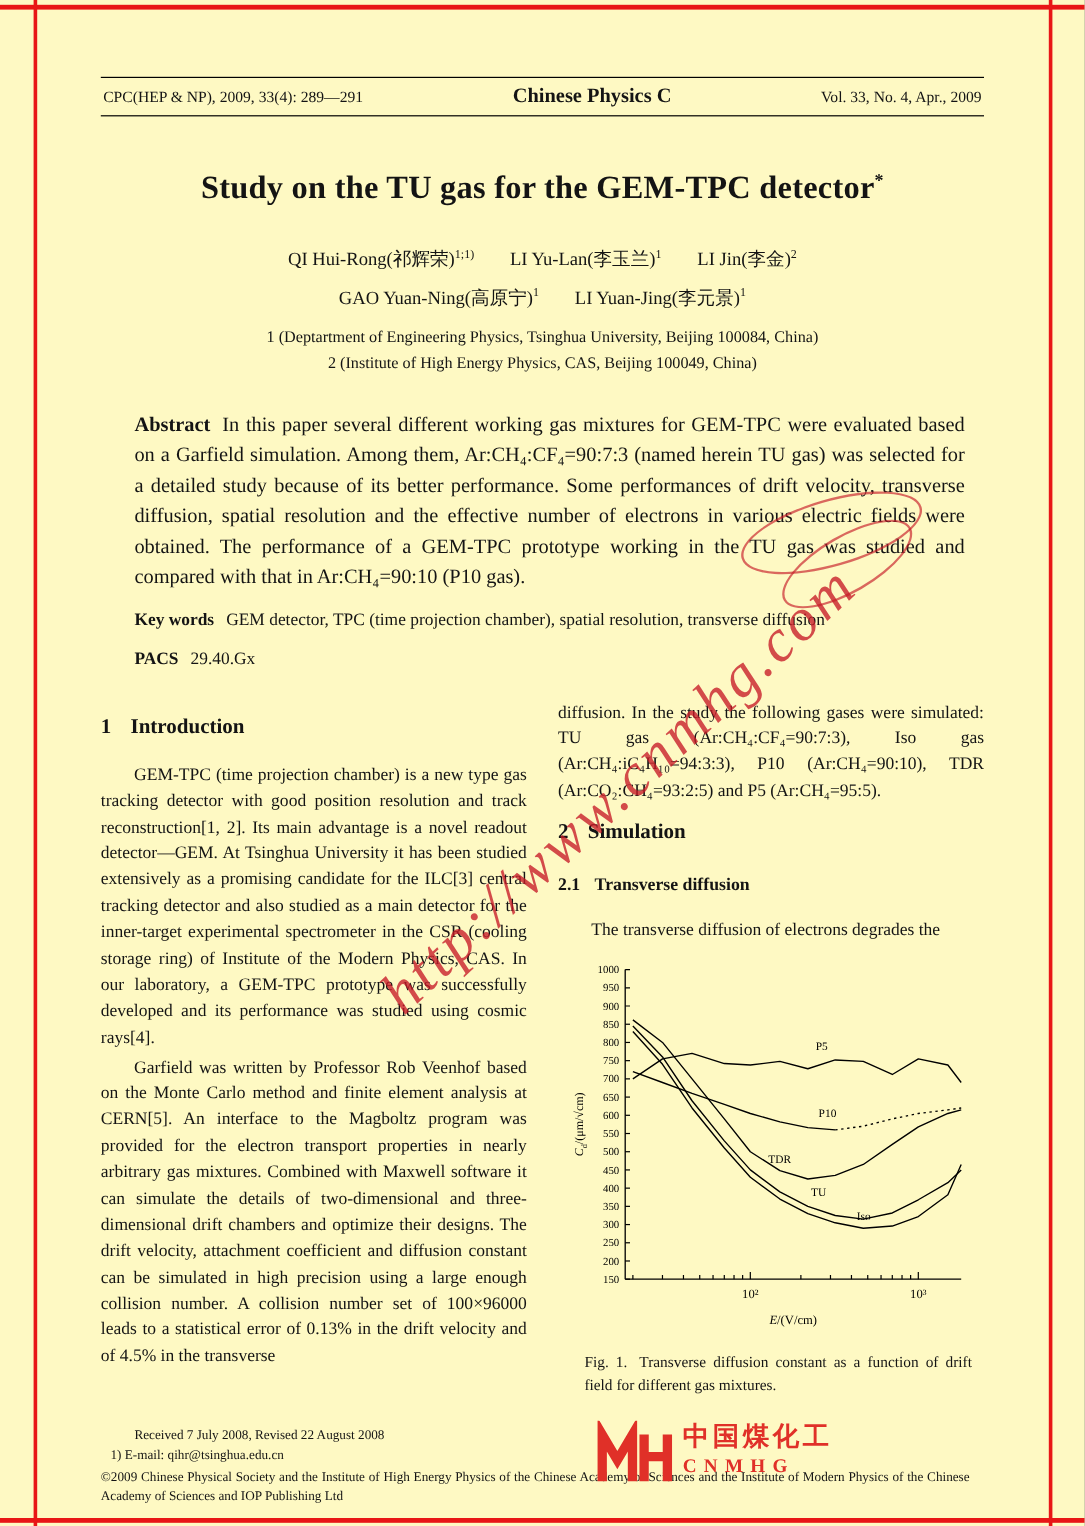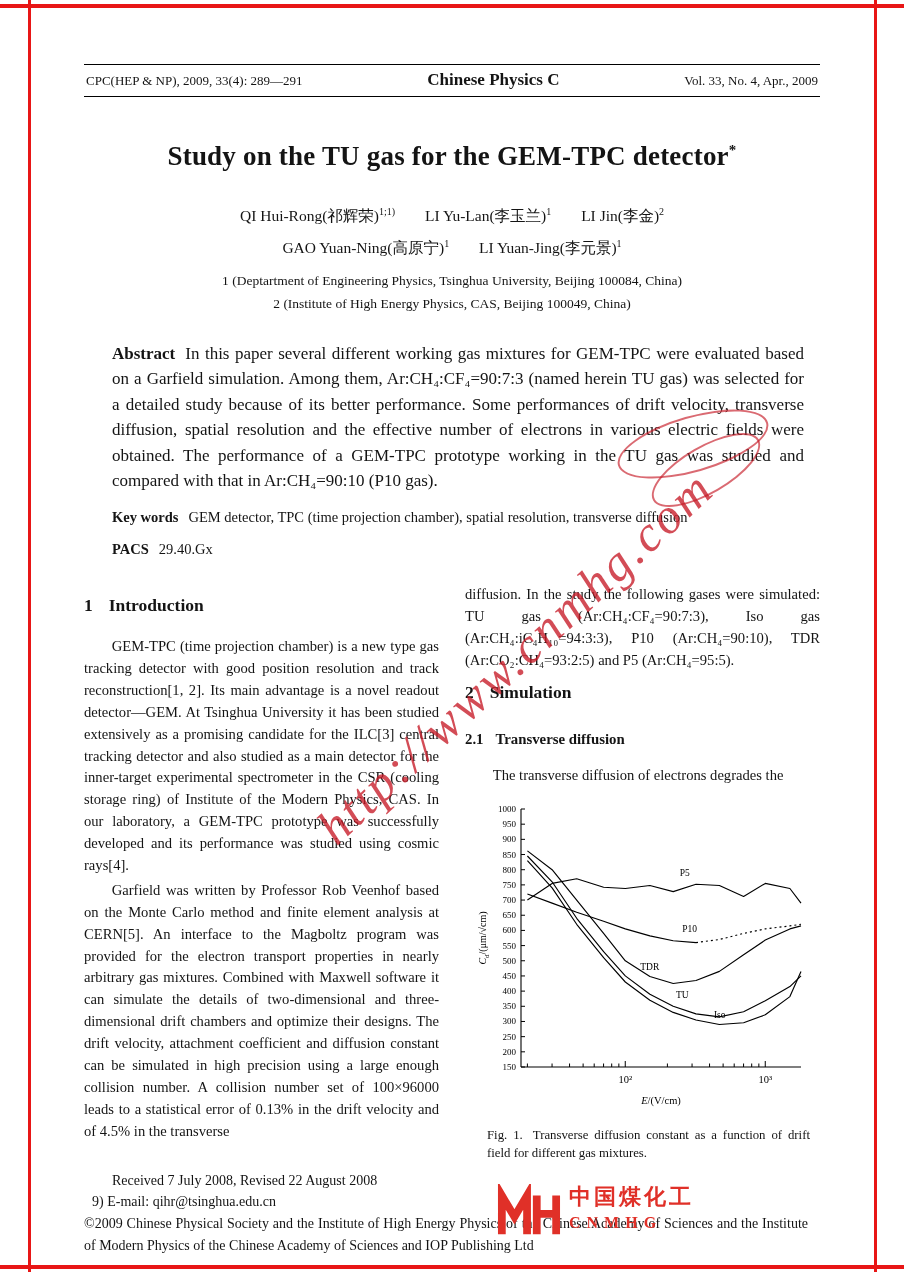--- a/index.html
+++ b/index.html
@@ -1,19 +1,19 @@
 <!DOCTYPE html>
 <html><head>
 <meta charset="utf-8">
 <style>
   html,body{margin:0;padding:0;background:#888;}
   .page{
     position:relative;
     width:904px;height:1272px;
-    background:#ffffff;
+    background:#fef9c3;
     margin:0 auto;
     font-family:"Liberation Serif", serif;
     color:#141414;
     overflow:hidden;
     box-sizing:border-box;
   }
   
   .edge{position:absolute;background:#e81616;z-index:6;}
   .edge.top{left:0;right:0;top:4px;height:4px;}
   .edge.bottom{left:0;right:0;bottom:3px;height:4px;}
@@ -54,21 +54,21 @@
   p.body-par{margin:0 0 3px 0;text-indent:1.9em;}
   p.body-par.noindent{text-indent:0;}
 
   
   figure{margin:12px 0 0 0;text-align:center;}
   .figcap{font-size:12.8px;line-height:1.45;text-align:justify;margin:8px 10px 0 22px;}
   .figcap .fig-label{margin-right:10px;}
   svg text{font-family:"Liberation Serif", serif;fill:#000;}
 
   
-  .pfooter{position:absolute;left:84px;right:96px;bottom:16px;font-size:14px;line-height:1.52;z-index:2;}
+  .pfooter{position:absolute;left:84px;right:96px;bottom:16px;font-size:11px;line-height:1.52;z-index:2;}
   .fn-received{padding-left:28px;}
   .fn-supported{padding-left:14px;}
   .fn-email{padding-left:8px;}
   .fn-copyright{text-align:justify;margin-top:1px;}
 
   
   .watermark{
     position:absolute;left:135px;top:628px;width:760px;
     text-align:center;
     transform:rotate(-43deg);
@@ -227,21 +227,21 @@
           <figcaption class="figcap"><span class="fig-label">Fig. 1.</span><span>Transverse diffusion constant as a function of drift field for different gas mixtures.</span></figcaption>
         </figure>
       </div>
 
     </div>
 
   </div>
 
   <div class="pfooter">
     <div class="fn-received">Received 7 July 2008,  Revised 22 August 2008</div>
-    <div class="fn-email">9) E-mail: qihr@tsinghua.edu.cn</div>
+    <div class="fn-email">1) E-mail: qihr@tsinghua.edu.cn</div>
     <div class="fn-copyright">©2009 Chinese Physical Society and the Institute of High Energy Physics of the Chinese Academy of Sciences and the Institute of Modern Physics of the Chinese Academy of Sciences and IOP Publishing Ltd</div>
   </div>
 
   <div class="watermark">http://www.cnmhg.com</div>
   <div class="flourish f1"></div>
   <div class="flourish f2"></div>
 
   <div class="logo">
     <svg width="64" height="54" viewBox="0 0 66 54">
       <path d="M5 51 V11 L18 33 L31 11 V51" fill="none" stroke="#e03028" stroke-width="8"></path>

